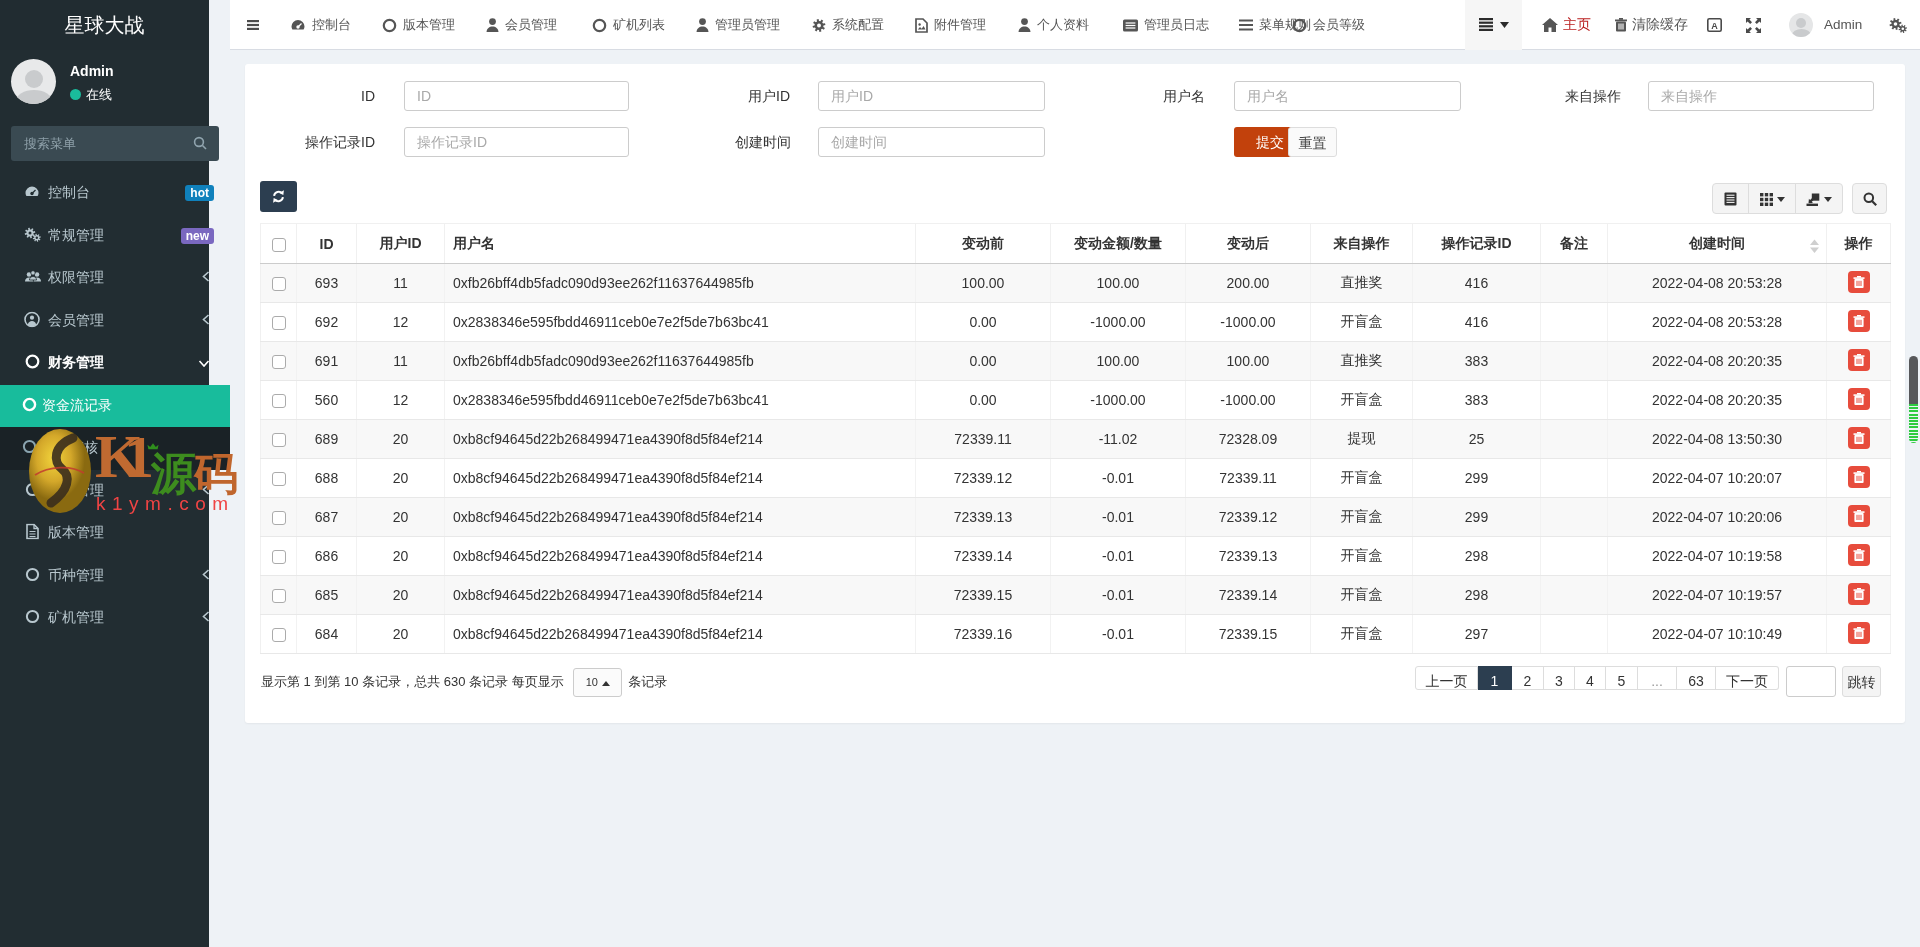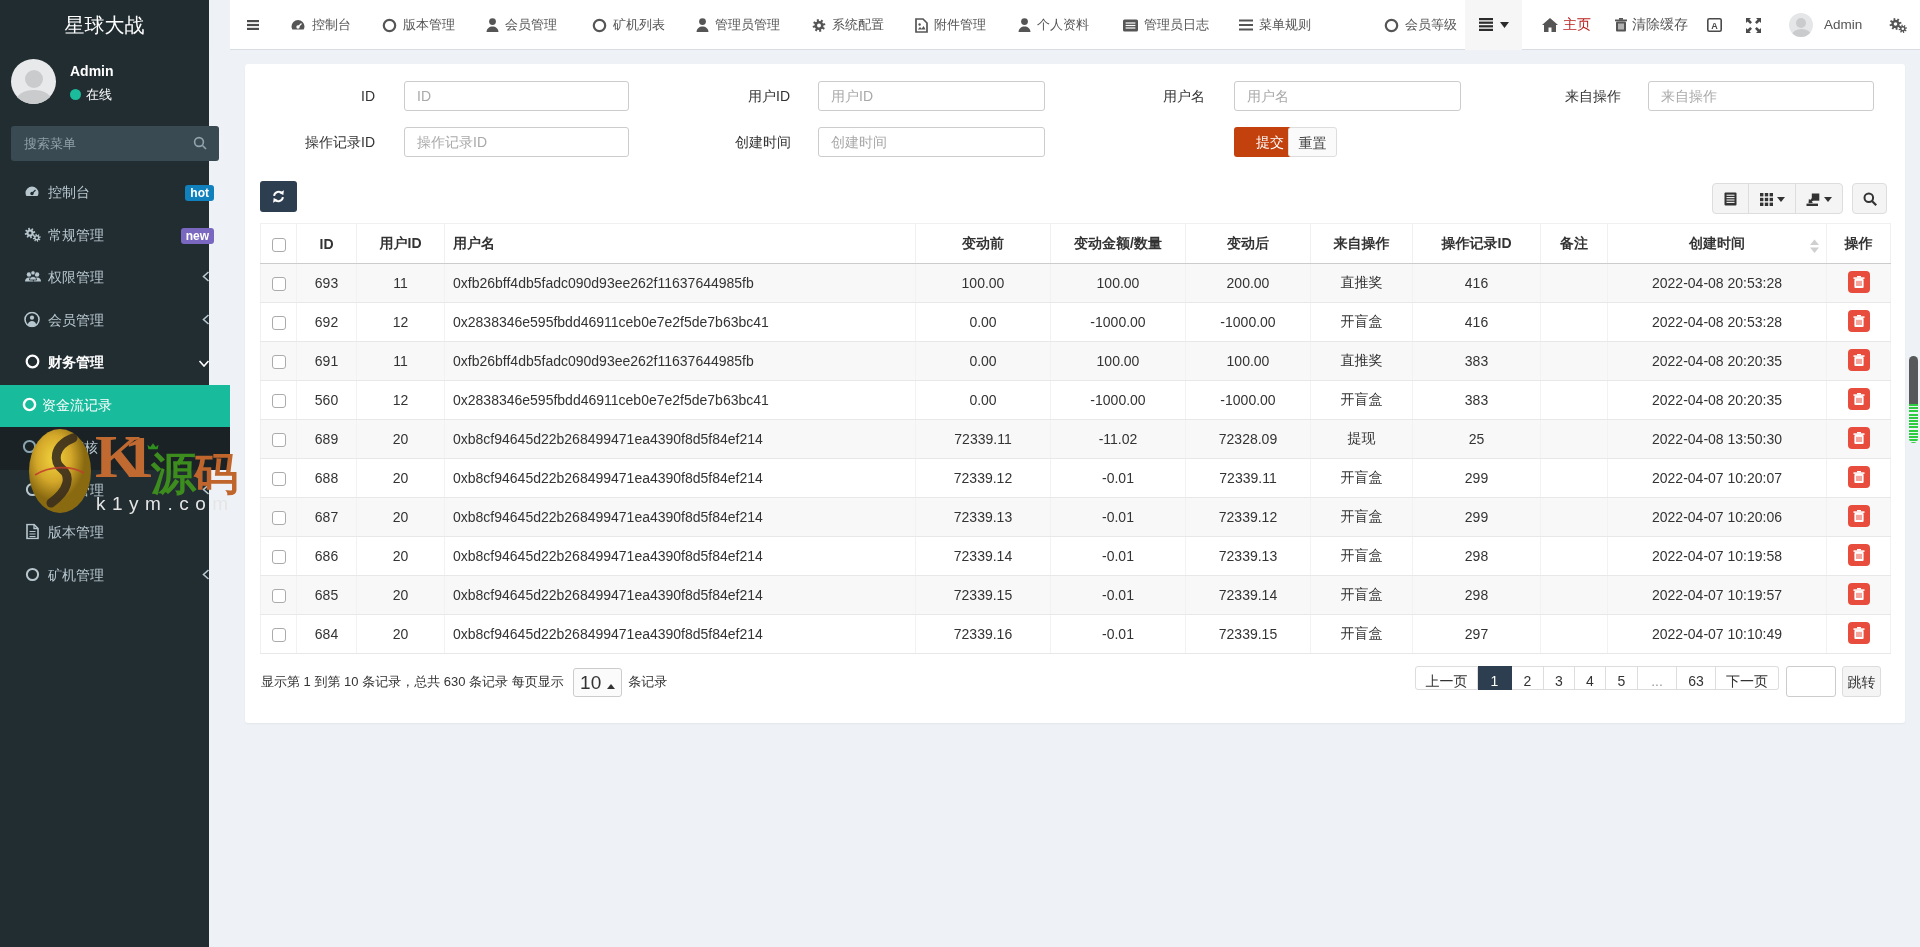--- a/index.html
+++ b/index.html
@@ -150,20 +150,29 @@
             <line x1="3.5" y1="8" x2="9.5" y2="8" stroke="#b8c7ce" stroke-width="1.2"></line>
             <line x1="3.5" y1="10.5" x2="9.5" y2="10.5" stroke="#b8c7ce" stroke-width="1.2"></line>
             <line x1="3.5" y1="13" x2="9.5" y2="13" stroke="#b8c7ce" stroke-width="1.2"></line>
           </svg></span>
         <span class="tx">版本管理</span>
       </div>
     <div class="mi">
         <span class="ic"><svg width="15" height="15" viewBox="0 0 15 15">
             <circle cx="7.5" cy="7.5" r="5.6" fill="none" stroke="#b8c7ce" stroke-width="2"></circle>
           </svg></span>
+        <span class="tx">币种管理</span>
+        <span class="arrow"><svg width="8" height="12" viewBox="0 0 8 12">
+            <polyline points="6.5,1.5 1.5,6 6.5,10.5" fill="none" stroke="#b8c7ce" stroke-width="1.6"></polyline>
+          </svg></span>
+      </div>
+    <div class="mi">
+        <span class="ic"><svg width="15" height="15" viewBox="0 0 15 15">
+            <circle cx="7.5" cy="7.5" r="5.6" fill="none" stroke="#b8c7ce" stroke-width="2"></circle>
+          </svg></span>
         <span class="tx">矿机管理</span>
         <span class="arrow"><svg width="8" height="12" viewBox="0 0 8 12">
             <polyline points="6.5,1.5 1.5,6 6.5,10.5" fill="none" stroke="#b8c7ce" stroke-width="1.6"></polyline>
           </svg></span>
       </div>
   </div>
   <div id="wm">
     <svg width="66" height="86" viewBox="0 0 66 86" style="position:absolute;left:27px;top:13px;">
       <defs>
           <radialGradient id="gold" cx="40%" cy="35%">
@@ -176,21 +185,21 @@
       <path d="M46 10 C26 18 26 34 35 41 C44 48 42 62 24 75" stroke="#3a2d1d" stroke-width="9" fill="none" stroke-linecap="round" opacity=".9"></path>
       <path d="M8 47 C22 38 44 37 57 45" stroke="#c23b2e" stroke-width="1.8" fill="none" opacity=".85"></path>
     </svg>
     <span style="position:absolute;left:95px;top:6px;font-size:62px;font-weight:bold;color:#c06a31;font-family:'Liberation Serif',serif;">K</span>
       <span style="position:absolute;left:124px;top:8px;font-size:60px;font-weight:bold;color:#c06a31;font-family:'Liberation Serif',serif;">1</span>
     <span style="position:absolute;left:151px;top:29px;font-size:45px;font-weight:bold;color:#3d8c1e;">源</span>
     <span style="position:absolute;left:194px;top:30px;font-size:44px;font-weight:bold;color:#c0662d;">码</span>
     <svg width="12" height="13" viewBox="0 0 26 16" style="position:absolute;left:147px;top:25px;">
         <path d="M3 14 L1 4 L7 9 L13 1 L19 9 L25 4 L23 14z" fill="#2f8f1d"></path>
       </svg>
-    <span style="position:absolute;left:96px;top:78px;font-size:19px;color:#e5e5e5;letter-spacing:6.5px;">k1ym.com</span>
+    <span style="position:absolute;left:96px;top:78px;font-size:19px;color:#ef4444;letter-spacing:6.5px;">k1ym.com</span>
   </div>
 </div>
 <div id="navbar">
   <svg width="12" height="10" viewBox="0 0 12 10" style="position:absolute;left:16.5px;top:19.5px;">
       <rect y="0" width="12" height="2.2" fill="#4a4a4a"></rect>
       <rect y="3.9" width="12" height="2.2" fill="#4a4a4a"></rect>
       <rect y="7.8" width="12" height="2.2" fill="#4a4a4a"></rect>
     </svg>
   <div class="nav-l" style="left:0;width:1690px;">
     <div class="nav-item" style="left:60px;">
@@ -258,21 +267,21 @@
         <span>管理员日志</span>
       </div>
     <div class="nav-item" style="left:1009px;">
         <svg width="14" height="12" viewBox="0 0 14 12">
           <rect y="0.5" width="14" height="2" fill="#555"></rect>
           <rect y="5" width="14" height="2" fill="#555"></rect>
           <rect y="9.5" width="14" height="2" fill="#555"></rect>
         </svg>
         <span>菜单规则</span>
       </div>
-    <div class="nav-item" style="left:1154px;">
+    <div class="nav-item" style="left:1062px;">
         <svg width="15" height="15" viewBox="0 0 15 15">
           <circle cx="7.5" cy="7.5" r="5.7" fill="none" stroke="#555" stroke-width="2.2"></circle>
         </svg>
         <span>会员等级</span>
       </div>
   </div>
   <div style="position:absolute;left:1235px;top:0;width:57px;height:50px;background:#f6f6f6;"></div>
   <svg width="14" height="13" viewBox="0 0 14 13" style="position:absolute;left:1249px;top:18px;">
       <rect y="0" width="14" height="2.2" fill="#2b2b2b"></rect>
       <rect y="3.6" width="14" height="2.2" fill="#2b2b2b"></rect>
@@ -616,21 +625,21 @@
                 <rect x="4" y="0" width="4" height="1.6" fill="#fff"></rect>
                 <line x1="4" y1="4.8" x2="4" y2="10" stroke="#e74c3c" stroke-width="1"></line>
                 <line x1="6" y1="4.8" x2="6" y2="10" stroke="#e74c3c" stroke-width="1"></line>
                 <line x1="8" y1="4.8" x2="8" y2="10" stroke="#e74c3c" stroke-width="1"></line>
               </svg></span></td>
         </tr>
   </tbody>
     </table>
 
   <div class="pg" style="left:16px;color:#333;font-size:13px;">显示第 1 到第 10 条记录，总共 630 条记录 每页显示
-    <span style="display:inline-block;width:49px;height:29px;border:1px solid #ccc;border-radius:3px;background:#fbfbfb;text-align:center;line-height:27px;margin:0 6px;vertical-align:middle;font-size:19px;">10 <svg width="8" height="5" viewBox="0 0 8 5" style="margin-left:1px;">
+    <span style="display:inline-block;width:49px;height:29px;border:1px solid #ccc;border-radius:3px;background:#fbfbfb;text-align:center;line-height:27px;margin:0 6px;vertical-align:middle;font-size:11px;">10 <svg width="8" height="5" viewBox="0 0 8 5" style="margin-left:1px;">
           <path d="M0 5h8L4 0z" fill="#333"></path>
         </svg></span>条记录</div>
   <div class="pg" style="left:1170px;">
     <div class="pgbtn" style="width:63px;border-left:1px solid #ddd;border-radius:3px 0 0 3px;">上一页</div>
     <div class="pgbtn" style="width:34px;background:#2c3e50;color:#fff;border-color:#2c3e50;">1</div>
     <div class="pgbtn" style="width:32px;">2</div>
     <div class="pgbtn" style="width:31px;">3</div>
     <div class="pgbtn" style="width:31px;">4</div>
     <div class="pgbtn" style="width:32px;">5</div>
     <div class="pgbtn" style="width:39px;color:#999;">...</div>

